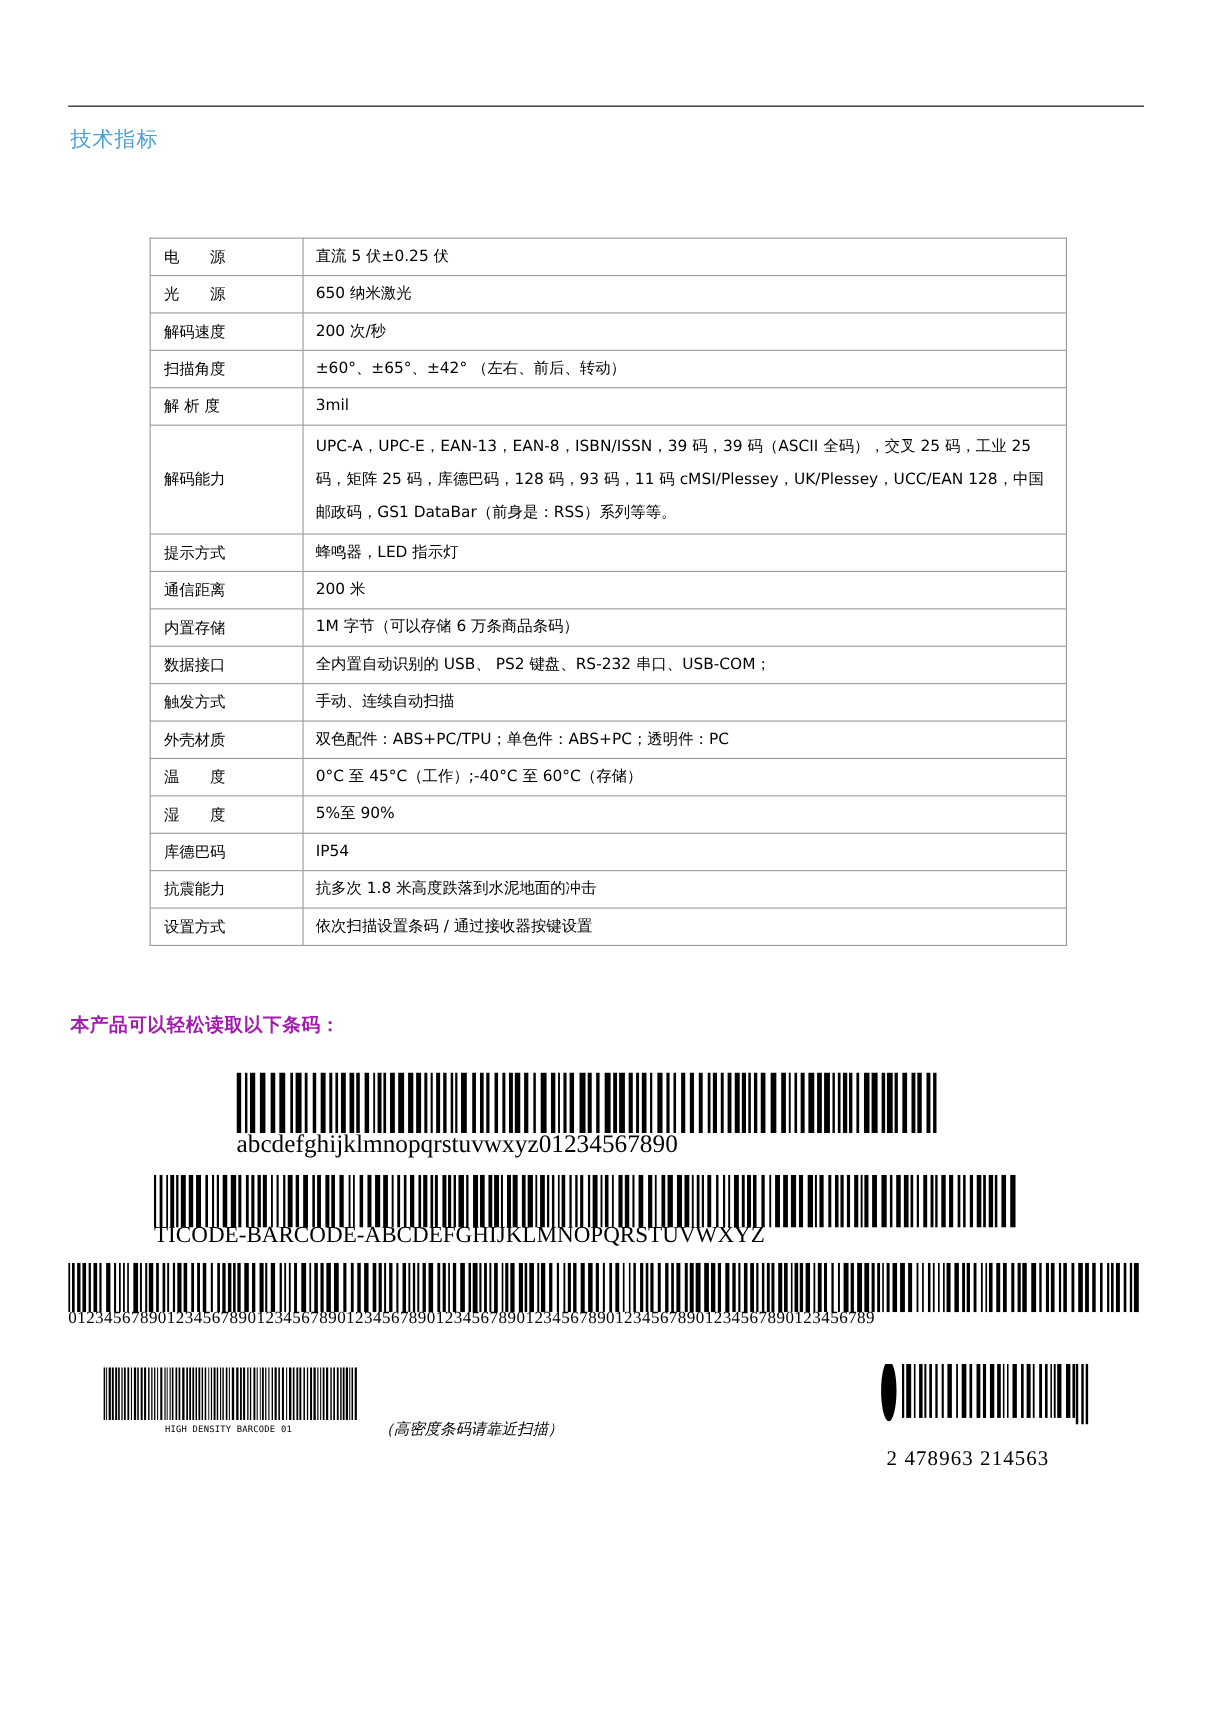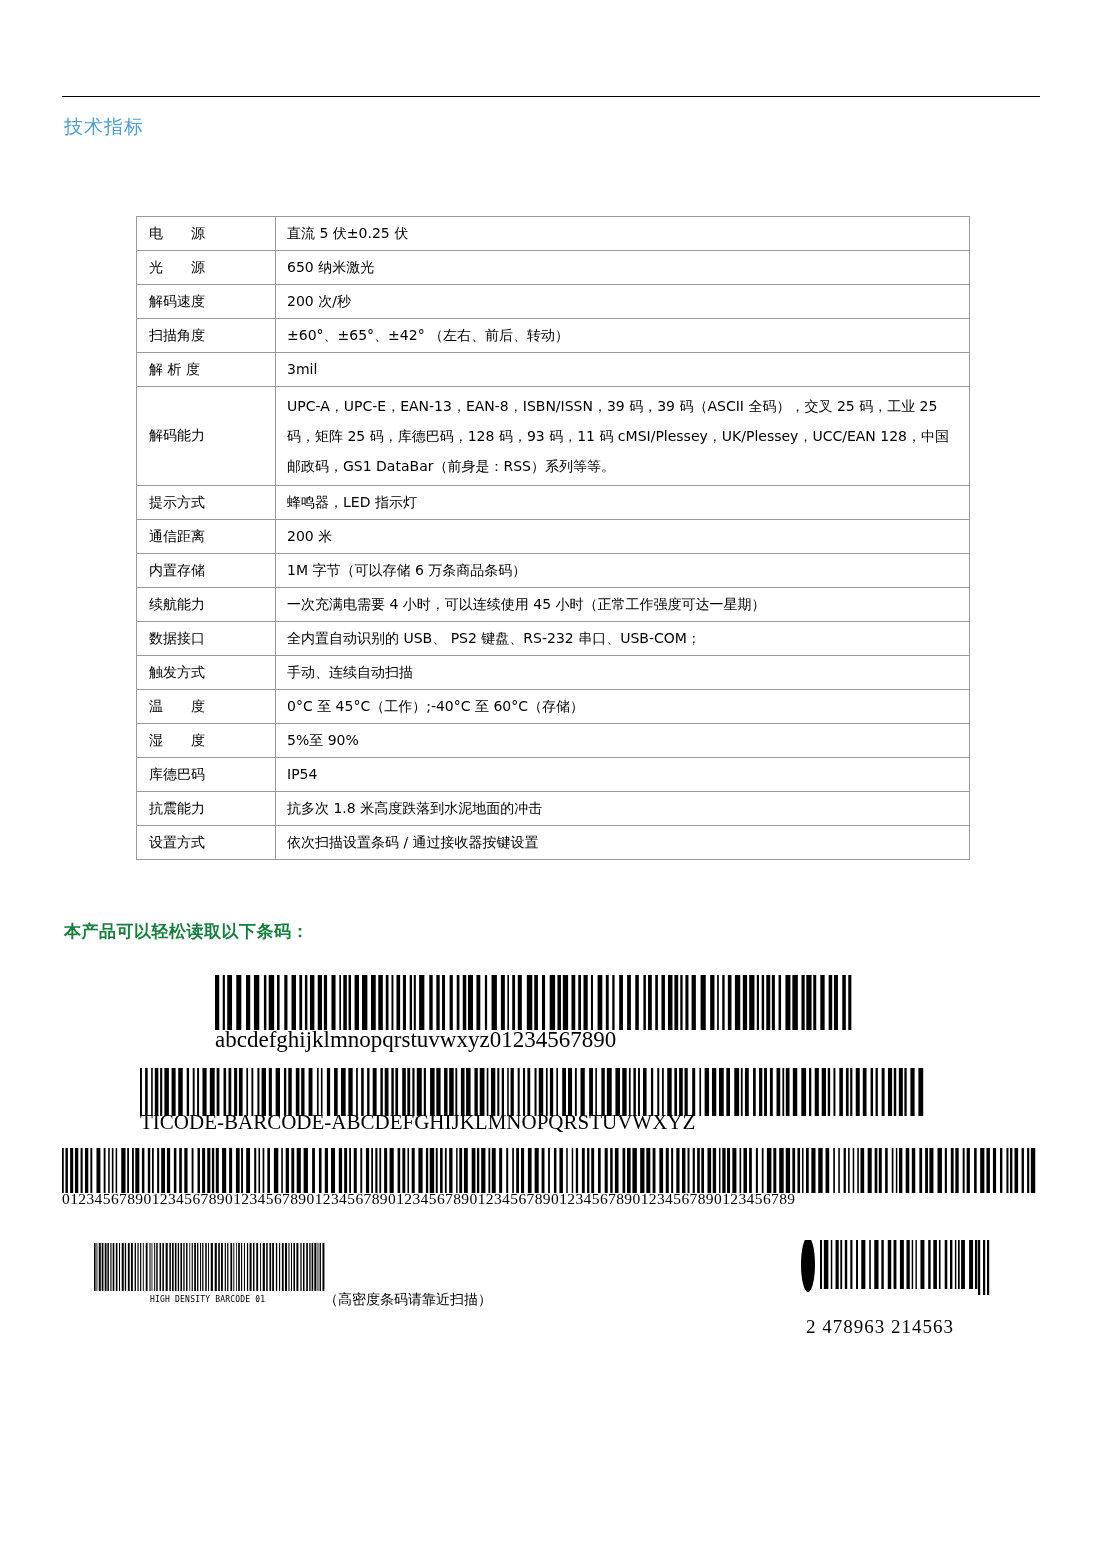--- a/index.html
+++ b/index.html
@@ -77,21 +77,21 @@
     padding-bottom: 4px;
     font-size: 14px;
   }
   .sub-title {
     position: absolute;
     left: 64px;
     top: 920px;
     font-family: "DejaVu Sans", sans-serif;
     font-size: 17px;
     font-weight: bold;
-    color: #15803d;
+    color: #a21caf;
     letter-spacing: 0.5px;
   }
   
   .barcode {
     position: absolute;
     display: block;
   }
   .bc-caption {
     position: absolute;
     font-family: "Liberation Serif", serif;
@@ -160,30 +160,30 @@
         </tr>
         <tr>
           <td class="label">通信距离</td>
           <td class="value">200 米</td>
         </tr>
         <tr>
           <td class="label">内置存储</td>
           <td class="value">1M 字节（可以存储 6 万条商品条码）</td>
         </tr>
         <tr>
-          <td class="label">续航能力</td>
-          <td class="value">一次充满电需要 4 小时，可以连续使用 45 小时（正常工作强度可达一星期）</td>
-        </tr>
-        <tr>
           <td class="label">数据接口</td>
           <td class="value">全内置自动识别的 USB、 PS2 键盘、RS-232 串口、USB-COM；</td>
         </tr>
         <tr>
           <td class="label">触发方式</td>
           <td class="value">手动、连续自动扫描</td>
+        </tr>
+        <tr>
+          <td class="label">外壳材质</td>
+          <td class="value">双色配件：ABS+PC/TPU；单色件：ABS+PC；透明件：PC</td>
         </tr>
         <tr>
           <td class="label">温　　度</td>
           <td class="value">0°C 至 45°C（工作）;-40°C 至 60°C（存储）</td>
         </tr>
         <tr>
           <td class="label">湿　　度</td>
           <td class="value">5%至 90%</td>
         </tr>
         <tr>
@@ -687,21 +687,21 @@
       <rect x="212.22" y="0" width="1.67" height="48" fill="#000"></rect>
       <rect x="215.27" y="0" width="1.29" height="48" fill="#000"></rect>
       <rect x="217.61" y="0" width="1.61" height="48" fill="#000"></rect>
       <rect x="220.31" y="0" width="2.08" height="48" fill="#000"></rect>
       <rect x="223.51" y="0" width="0.92" height="48" fill="#000"></rect>
       <rect x="225.57" y="0" width="1.37" height="48" fill="#000"></rect>
       <rect x="228.46" y="0" width="1.94" height="48" fill="#000"></rect>
     </svg>
   <div class="hd-caption" style="left:150px; top:1295px;">HIGH DENSITY BARCODE 01</div>
 
-  <div class="note" style="left:324px; top:1291px;">（高密度条码请靠近扫描）</div>
+  <div class="note" style="left:344px; top:1291px;font-style:italic;">（高密度条码请靠近扫描）</div>
 
   <svg class="barcode" style="left:800px; top:1240px;" width="190" height="55" id="bc5">
       <ellipse cx="8" cy="24.5" rx="7" ry="27.5" fill="#000"></ellipse>
       <rect x="20.00" y="0" width="2.01" height="49" fill="#000"></rect>
       <rect x="23.85" y="0" width="4.50" height="49" fill="#000"></rect>
       <rect x="30.81" y="0" width="1.46" height="49" fill="#000"></rect>
       <rect x="35.53" y="0" width="3.20" height="49" fill="#000"></rect>
       <rect x="40.33" y="0" width="1.83" height="49" fill="#000"></rect>
       <rect x="44.80" y="0" width="2.42" height="49" fill="#000"></rect>
       <rect x="50.30" y="0" width="2.12" height="49" fill="#000"></rect>

